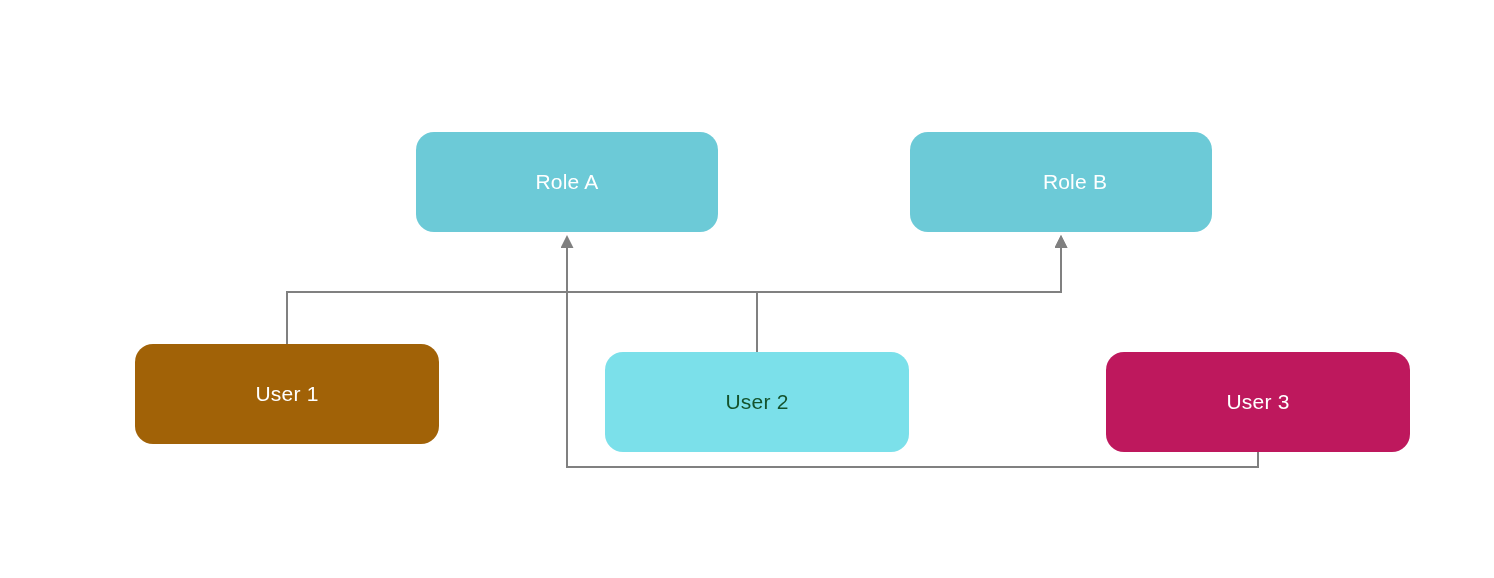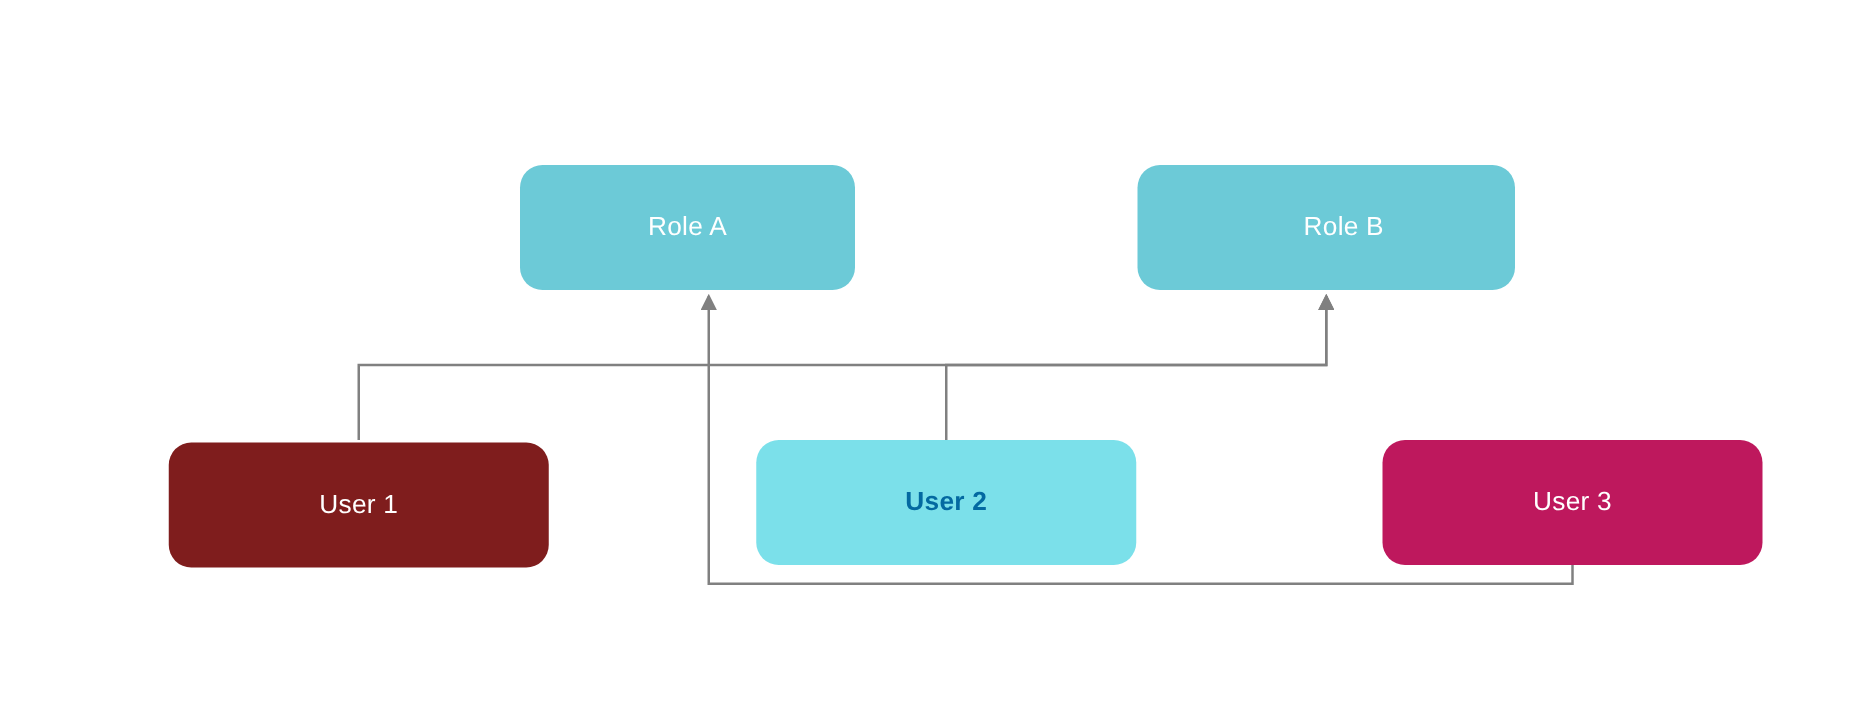--- a/index.html
+++ b/index.html
@@ -52,33 +52,33 @@
     <defs>
       <marker id="arrowhead" viewBox="0 0 10 10" refX="8.5" refY="5" markerWidth="6.5" markerHeight="6.5" orient="auto-start-reverse" markerUnits="strokeWidth">
         <path id="arrowhead-path" d="M 0 0 L 10 5 L 0 10 z" fill="#808080"></path>
       </marker>
     </defs>
     <path class="edge" d="M287 352 L287 292 L1061 292 L1061 237" stroke="#808080" marker-end="url(#arrowhead)"></path>
     <path class="edge" d="M757 352 L757 292 L1061 292 L1061 237" stroke="#808080" marker-end="url(#arrowhead)"></path>
     <path class="edge" d="M1258 452 L1258 467 L567 467 L567 237" stroke="#808080" marker-end="url(#arrowhead)"></path>
   </svg>
 
-  <div class="node" style="left: 416px; top: 132px; width: 268px; height: 100px; background: rgb(108, 202, 215);">
+  <div class="node" style="left: 416px; top: 132px; width: 302px; height: 100px; background: rgb(108, 202, 215);">
     <span class="label" style="color: rgb(255, 255, 255);">Role A</span>
   </div>
 
   <div class="node" style="left: 910px; top: 132px; width: 302px; height: 100px; background: rgb(108, 202, 215); padding-left: 28px;">
     <span class="label" style="color: rgb(255, 255, 255);">Role B</span>
   </div>
 
-  <div class="node" style="left: 135px; top: 354px; width: 304px; height: 100px; background: #7f1d1d;">
+  <div class="node" style="left: 135px; top: 344px; width: 304px; height: 100px; background: #a16207;">
     <span class="label" style="color: rgb(255, 255, 255);">User 1</span>
   </div>
 
   <div class="node" style="left: 605px; top: 352px; width: 304px; height: 100px; background: rgb(123, 224, 234);">
-    <span class="label" style="color: #0369a1; font-weight: bold;">User 2</span>
+    <span class="label" style="color: #14532d;">User 2</span>
   </div>
 
   <div class="node" style="left: 1106px; top: 352px; width: 304px; height: 100px; background: #be185d;">
     <span class="label" style="color: rgb(255, 255, 255);">User 3</span>
   </div>
 
 </div>
 
 </body></html>

